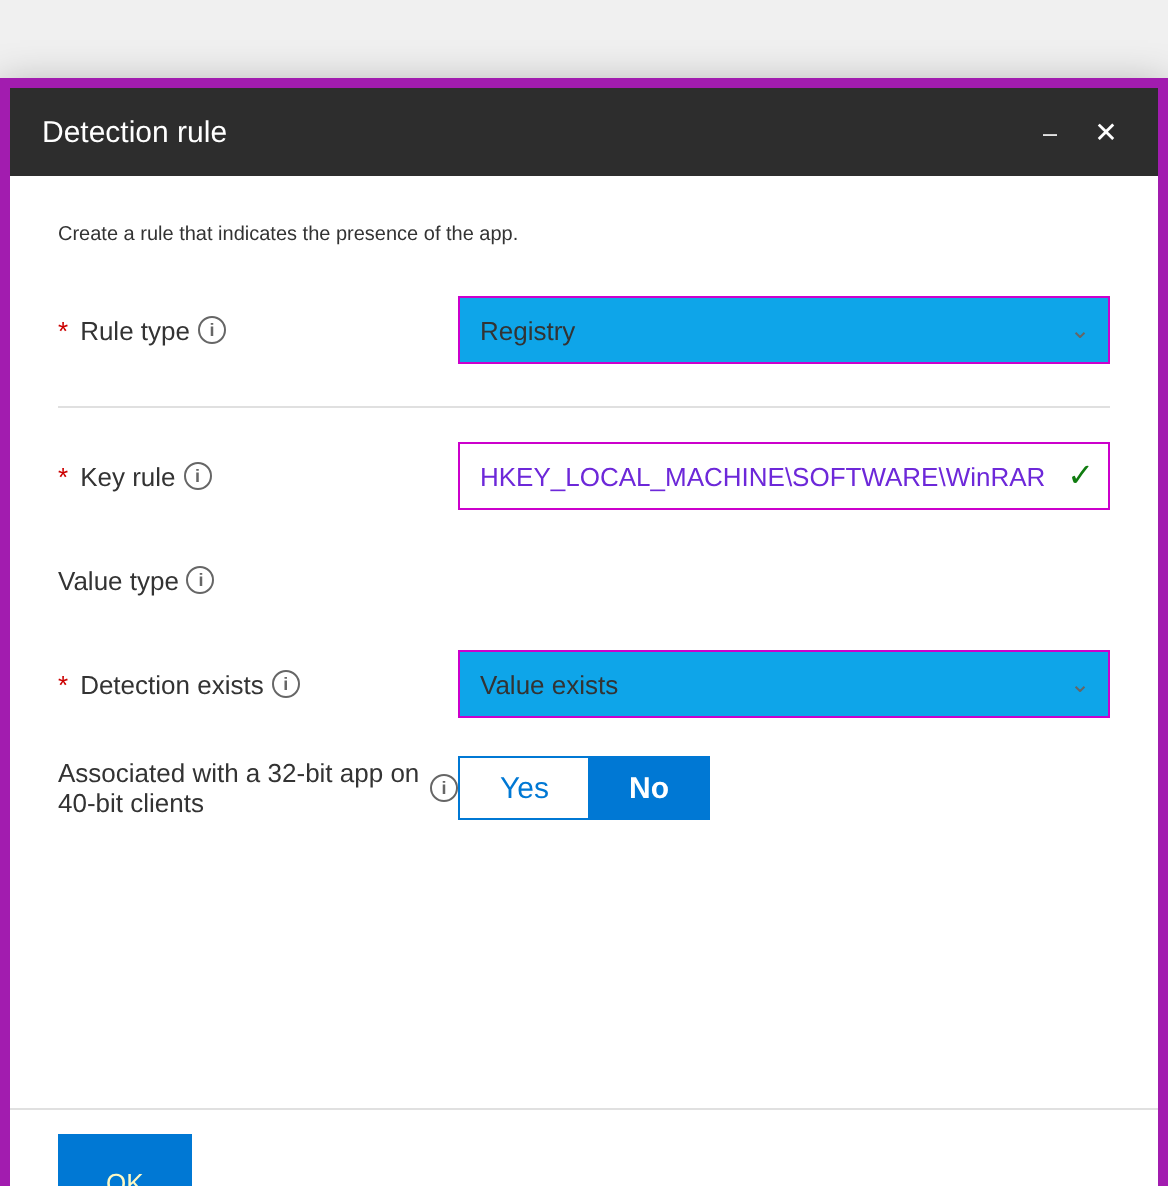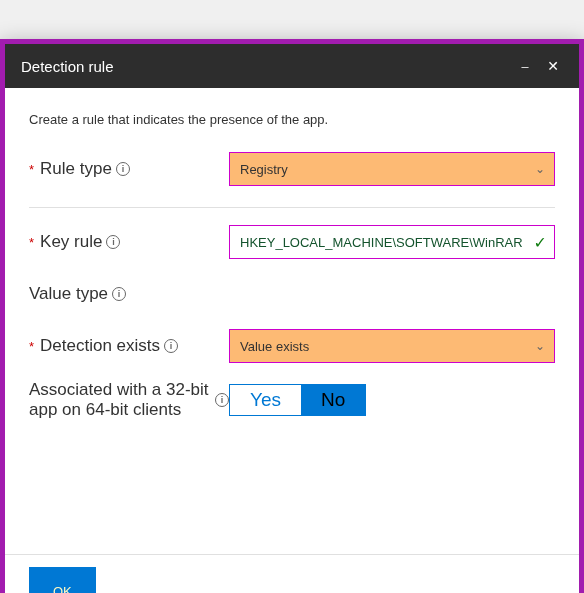--- a/index.html
+++ b/index.html
@@ -66,21 +66,21 @@
 
     .dialog-body {
       flex: 1;
       padding: 24px 24px 16px 24px;
       display: flex;
       flex-direction: column;
       overflow-y: auto;
     }
 
     .description {
-      font-size: 13px;
+      font-size: 10px;
       color: #333;
       margin-bottom: 24px;
     }
 
     .form-group {
       display: flex;
       align-items: center;
       margin-bottom: 16px;
       min-height: 36px;
     }
@@ -124,21 +124,21 @@
       width: 100%;
     }
 
     .form-select {
       width: 100%;
       height: 34px;
       border: 1px solid #cc00cc;
       padding: 0 32px 0 10px;
       font-size: 13px;
       color: #333;
-      background: #fdba74;
+      background: #0ea5e9;
       appearance: none;
       cursor: pointer;
       outline: none;
     }
 
     .select-chevron {
       position: absolute;
       right: 10px;
       top: 50%;
       transform: translateY(-50%);
@@ -146,21 +146,21 @@
       color: #666;
       font-size: 12px;
     }
 
     .form-input {
       width: 100%;
       height: 34px;
       border: 1px solid #cc00cc;
       padding: 0 10px;
       font-size: 13px;
-      color: #14532d;
+      color: #6d28d9;
       background: #fff;
       outline: none;
     }
 
     .input-with-icon {
       position: relative;
     }
 
     .input-valid-icon {
       position: absolute;
@@ -182,36 +182,37 @@
     }
 
     .toggle-group {
       display: flex;
       border: 1px solid #0078d4;
       width: fit-content;
     }
 
     .toggle-btn {
       padding: 4px 20px;
-      font-size: 19px;
+      font-size: 15px;
       border: none;
       cursor: pointer;
       height: 30px;
       display: flex;
       align-items: center;
     }
 
     .toggle-btn-yes {
       background: #fff;
       color: #0078d4;
     }
 
     .toggle-btn-no {
       background: #0078d4;
-      color: #000000;
+      color: #ffffff;
+      font-weight: bold;
     }
 
     .spacer {
       flex: 1;
     }
 
     .dialog-footer {
       padding: 12px 24px;
       display: flex;
       align-items: center;
@@ -227,21 +228,21 @@
       font-size: 13px;
       cursor: pointer;
       height: 48px;
     }
 
     .form-value-name .form-input {
       border-color: #999;
     }
 
     .label-text {
-      font-size: 17px;
+      font-size: 13px;
     }
   </style>
 </head>
 <body>
 
 <div class="dialog">
 
   <div class="dialog-titlebar">
     <span class="dialog-title">Detection rule</span>
     <div class="titlebar-buttons">
@@ -314,21 +315,21 @@
             <option>Integer comparison</option>
             <option>Version comparison</option>
           </select>
           <span class="select-chevron">⌄</span>
         </div>
       </div>
     </div>
 
     <div class="form-group">
       <div class="form-label">
-        <span class="label-text">Associated with a 32-bit app on 64-bit clients</span>
+        <span class="label-text">Associated with a 32-bit app on 40-bit clients</span>
         <span class="info-icon">i</span>
       </div>
       <div class="form-control-wrap">
         <div class="toggle-group">
           <button class="toggle-btn toggle-btn-yes">Yes</button>
           <button class="toggle-btn toggle-btn-no">No</button>
         </div>
       </div>
     </div>
 

